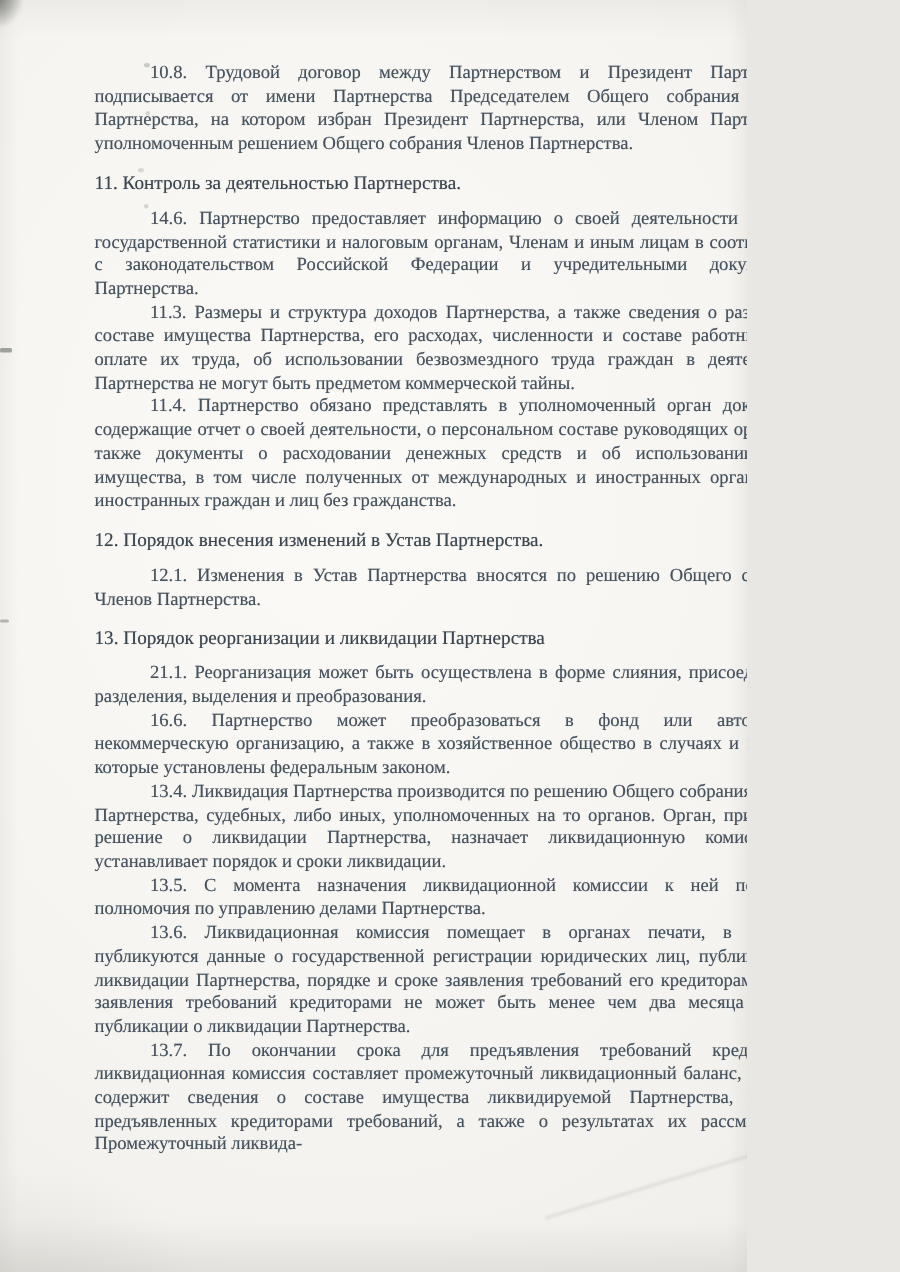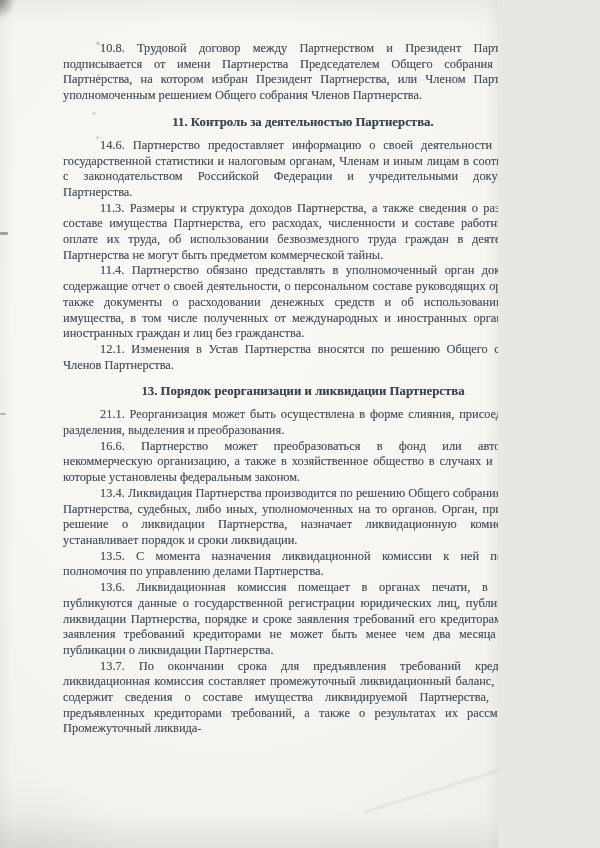--- a/index.html
+++ b/index.html
@@ -27,23 +27,23 @@
     margin: 0;
     text-indent: 37px;
     text-align: justify;
     font-size: 12.4px;
     line-height: 15.7px;
     color: #46525e;
     text-shadow: 0 0 0.5px rgba(70,82,94,0.5);
   }
   .text-block h2 {
     margin: 11px 0 8px 0;
-    text-align: center;
+    text-align: left;
     font-size: 12.8px;
-    font-weight: bold;
+    font-weight: normal;
     color: #3b4650;
     text-shadow: 0 0 0.5px rgba(59,70,80,0.55);
   }
   .page-number {
     position: absolute;
     left: 554px; top: 806px;
     font-size: 12.2px;
     color: #4a555f;
     text-shadow: 0 0 0.5px rgba(74,85,95,0.5);
   }
@@ -89,20 +89,21 @@
   <div class="edge-dash d2"></div>
   <div class="crease-br"></div>
   <div class="shade-bl"></div>
 
   <div class="text-block">
       <p>10.8. Трудовой договор между Партнерством и Президент Партнерства, подписывается от имени Партнерства Председателем Общего собрания Членов Партнерства, на котором избран Президент Партнерства, или Членом Партнерства, уполномоченным решением Общего собрания Членов Партнерства.</p>
       <h2>11. Контроль за деятельностью Партнерства.</h2>
       <p>14.6. Партнерство предоставляет информацию о своей деятельности органам государственной статистики и налоговым органам, Членам и иным лицам в соответствии с законодательством Российской Федерации и учредительными документами Партнерства.</p>
       <p>11.3. Размеры и структура доходов Партнерства, а также сведения о размерах и составе имущества Партнерства, его расходах, численности и составе работников, об оплате их труда, об использовании безвозмездного труда граждан в деятельности Партнерства не могут быть предметом коммерческой тайны.</p>
       <p>11.4. Партнерство обязано представлять в уполномоченный орган документы, содержащие отчет о своей деятельности, о персональном составе руководящих органов, а также документы о расходовании денежных средств и об использовании иного имущества, в том числе полученных от международных и иностранных организаций, иностранных граждан и лиц без гражданства.</p>
+      <h2>12. Порядок внесения изменений в Устав Партнерства.</h2>
       <p>12.1. Изменения в Устав Партнерства вносятся по решению Общего собрания Членов Партнерства.</p>
       <h2>13. Порядок реорганизации и ликвидации Партнерства</h2>
       <p>21.1. Реорганизация может быть осуществлена в форме слияния, присоединения, разделения, выделения и преобразования.</p>
       <p>16.6. Партнерство может преобразоваться в фонд или автономную некоммерческую организацию, а также в хозяйственное общество в случаях и порядке, которые установлены федеральным законом.</p>
       <p>13.4. Ликвидация Партнерства производится по решению Общего собрания Членов Партнерства, судебных, либо иных, уполномоченных на то органов. Орган, принявший решение о ликвидации Партнерства, назначает ликвидационную комиссию и устанавливает порядок и сроки ликвидации.</p>
       <p>13.5. С момента назначения ликвидационной комиссии к ней переходят полномочия по  управлению делами Партнерства.</p>
       <p>13.6. Ликвидационная комиссия помещает в органах печати, в которых публикуются данные о государственной регистрации юридических лиц, публикацию о ликвидации Партнерства, порядке и сроке заявления требований его кредиторами. Срок заявления требований кредиторами не может быть менее чем два месяца со дня публикации о ликвидации Партнерства.</p>
       <p>13.7. По окончании срока для предъявления требований кредиторами  ликвидационная комиссия составляет промежуточный ликвидационный баланс, который содержит сведения о составе имущества ликвидируемой Партнерства, перечне предъявленных кредиторами требований, а также о результатах их рассмотрения. Промежуточный ликвида-</p>
     </div>
 

